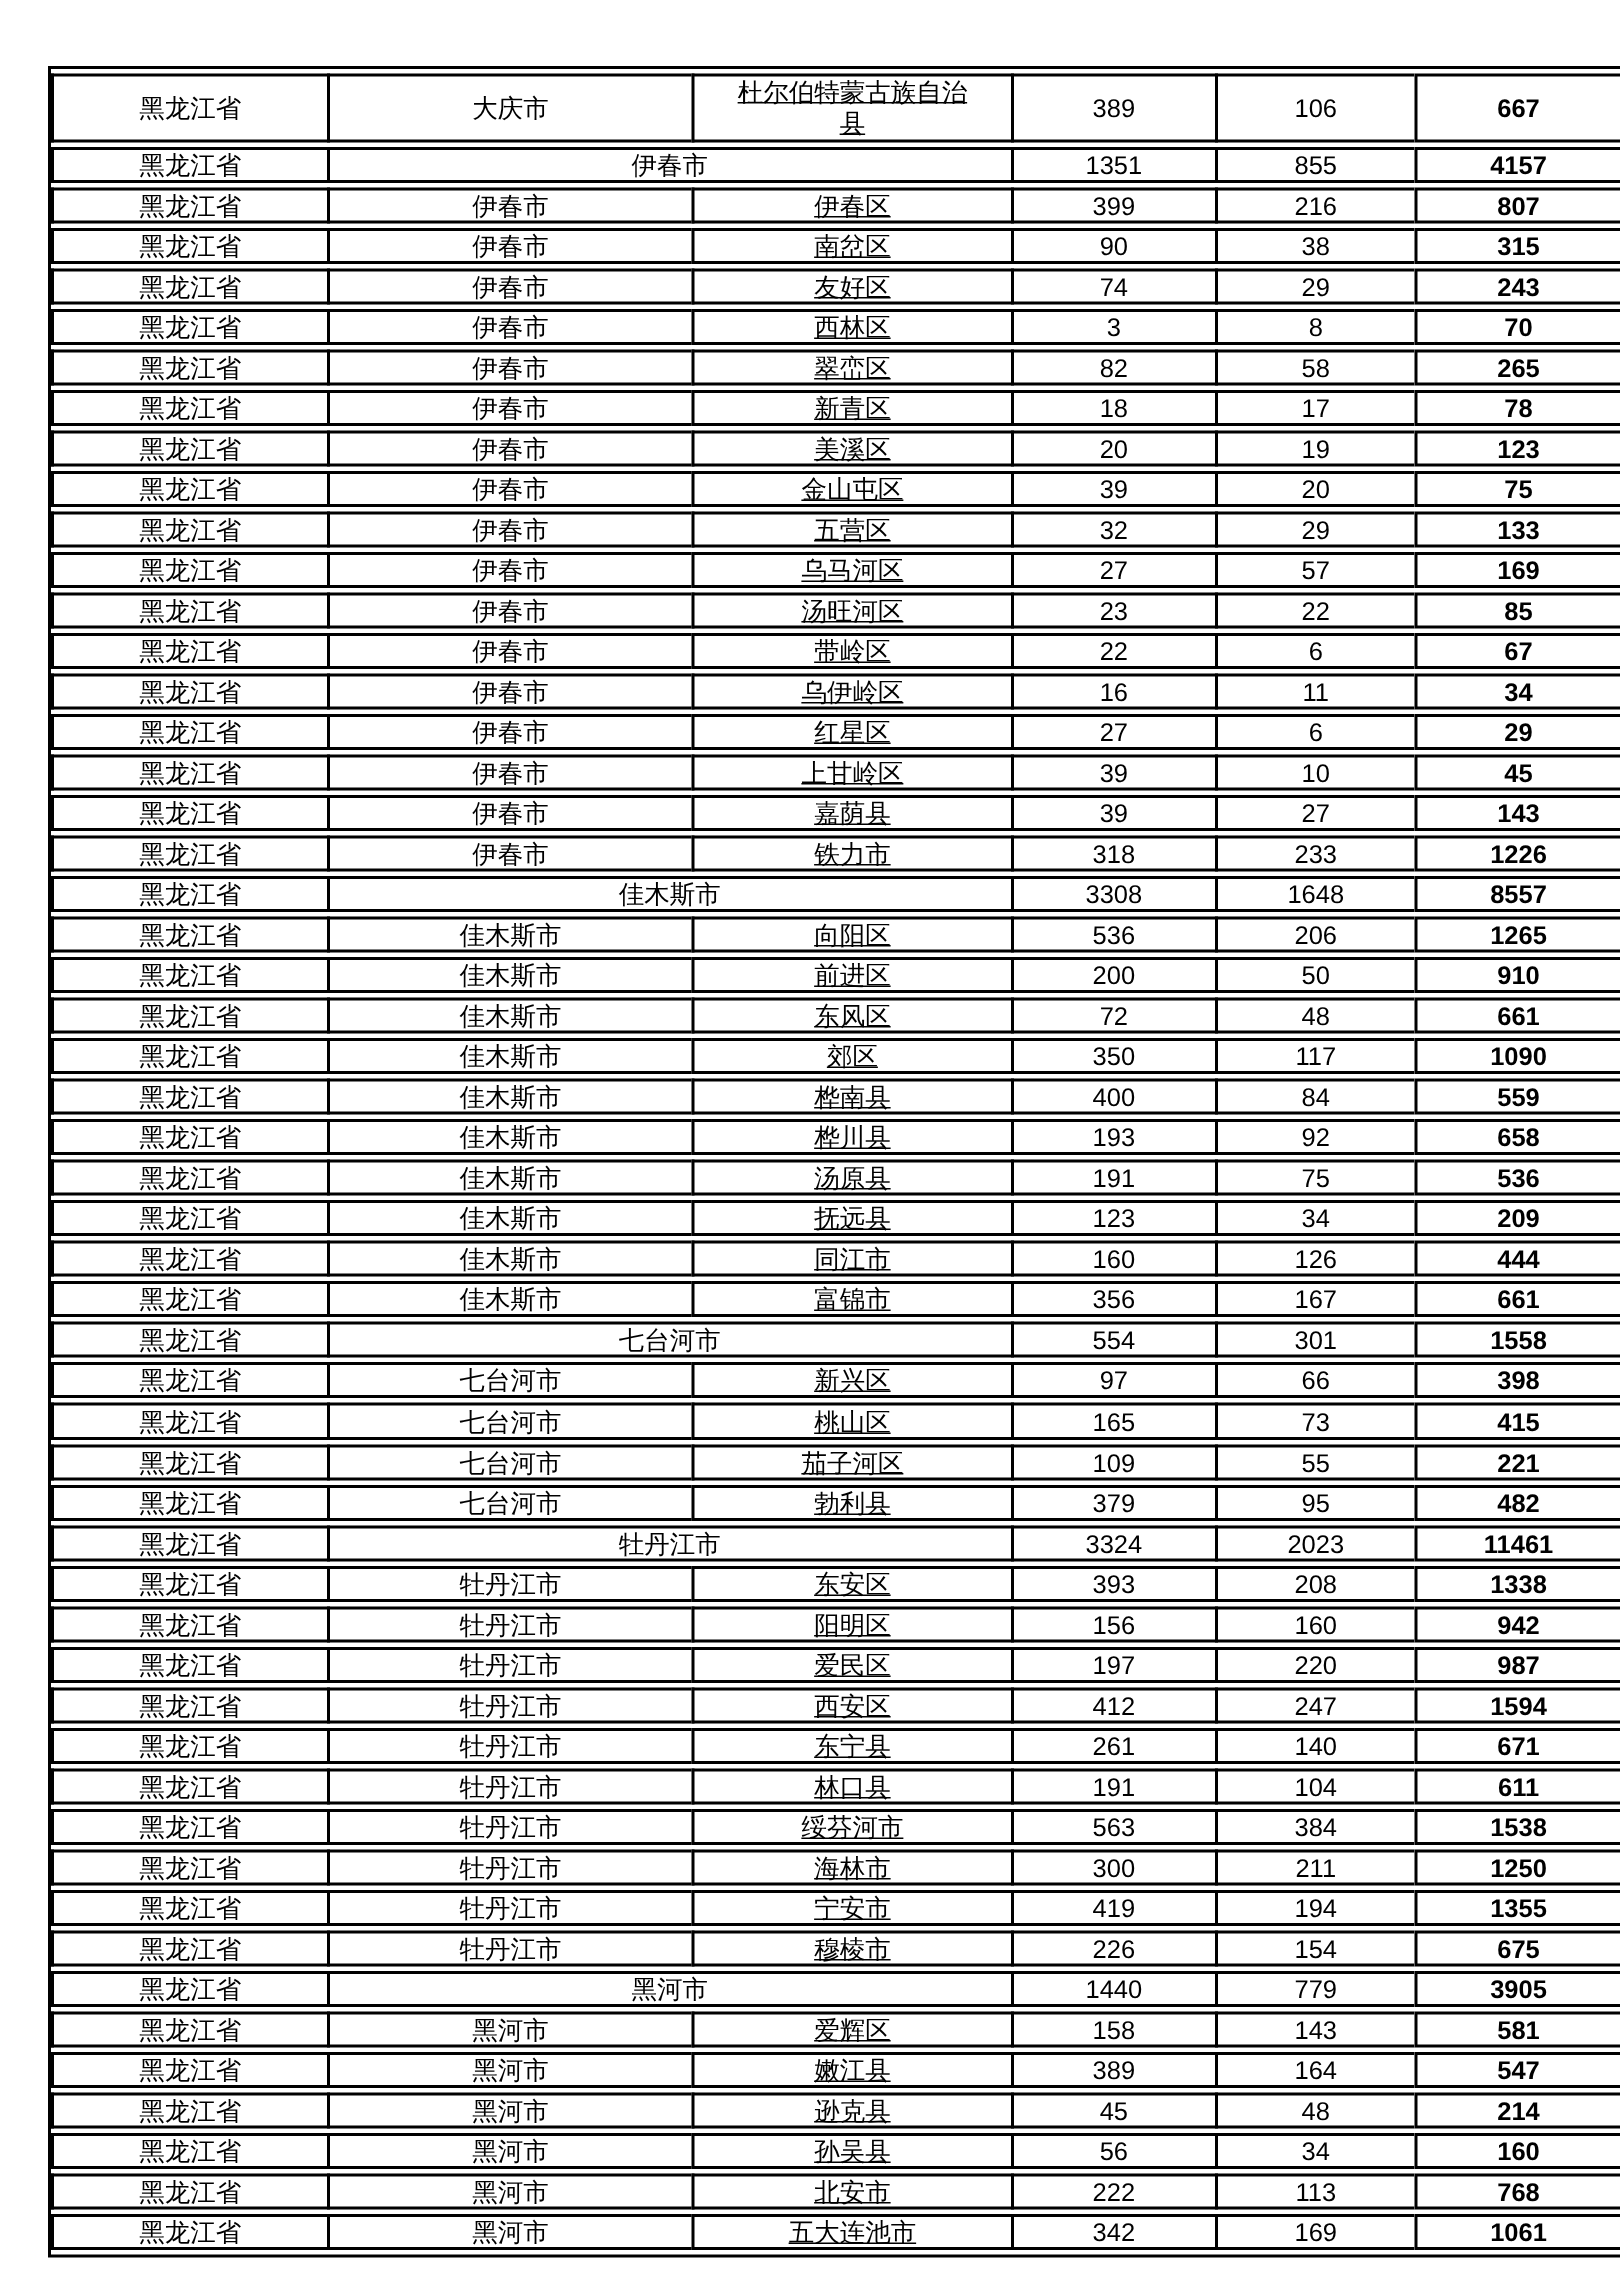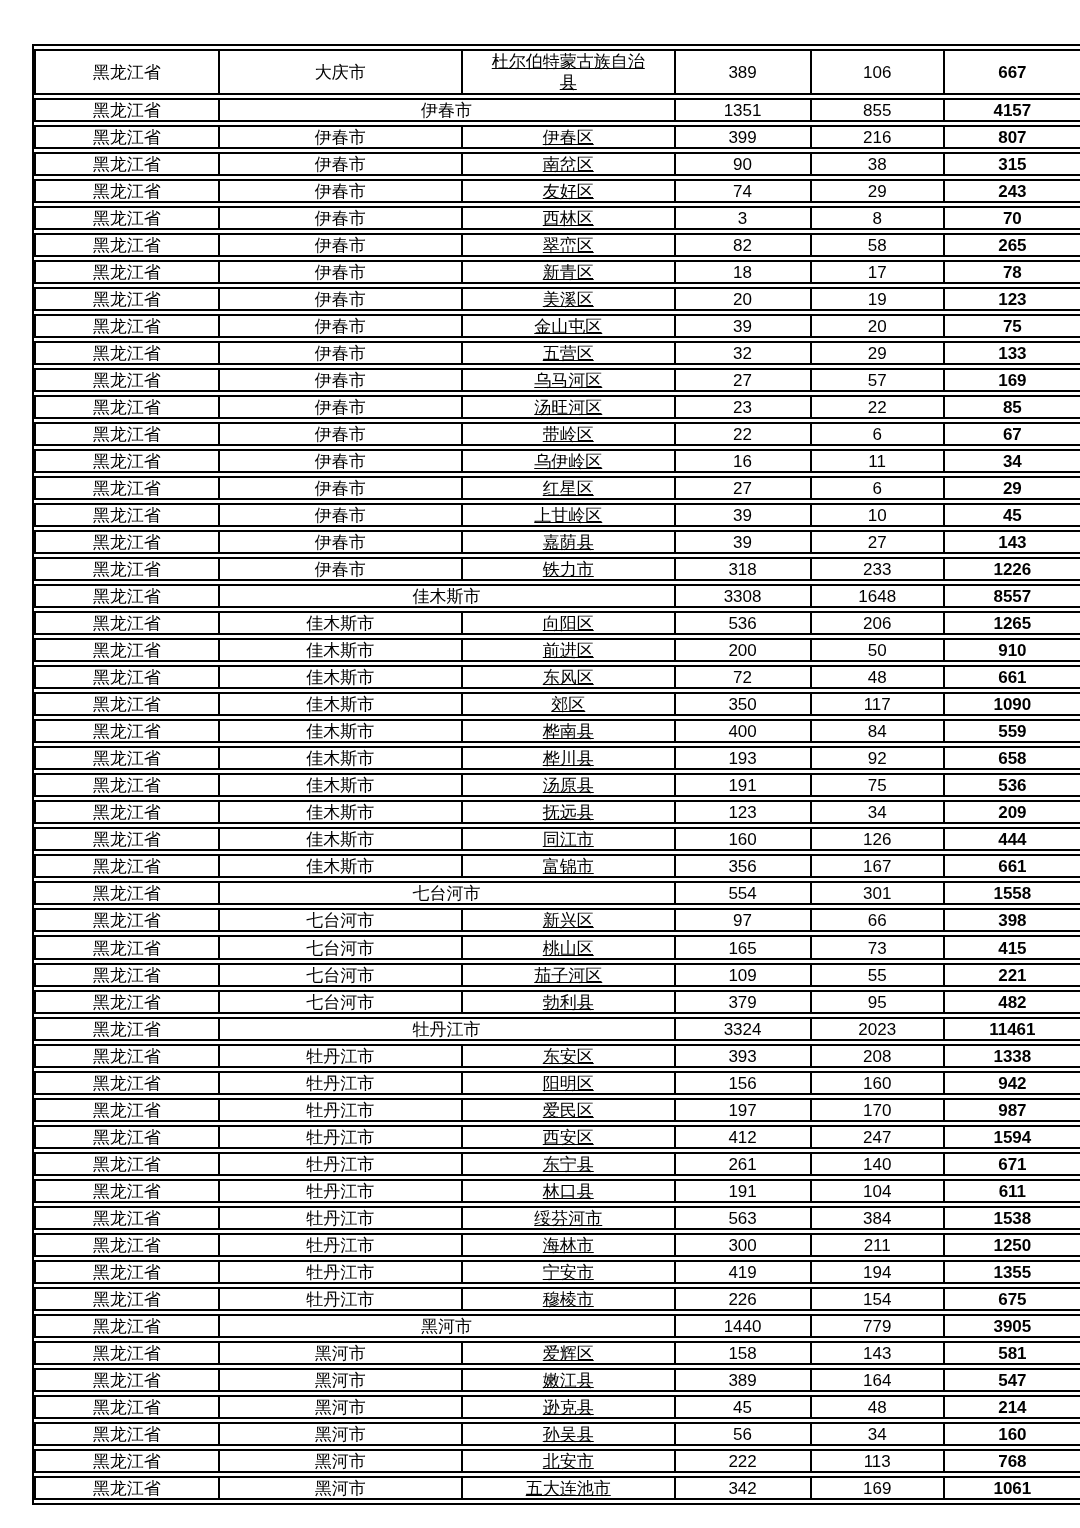--- a/index.html
+++ b/index.html
@@ -357,21 +357,21 @@
           <td class="district-cell"><span class="cell-text">阳明区</span></td>
           <td class="value-cell"><span class="cell-text">156</span></td>
           <td class="value-cell"><span class="cell-text">160</span></td>
           <td class="value-cell"><span class="cell-text">942</span></td>
         </tr>
         <tr>
           <td class="province-cell"><span class="cell-text">黑龙江省</span></td>
           <td class="city-cell"><span class="cell-text">牡丹江市</span></td>
           <td class="district-cell"><span class="cell-text">爱民区</span></td>
           <td class="value-cell"><span class="cell-text">197</span></td>
-          <td class="value-cell"><span class="cell-text">170</span></td>
+          <td class="value-cell"><span class="cell-text">220</span></td>
           <td class="value-cell"><span class="cell-text">987</span></td>
         </tr>
         <tr>
           <td class="province-cell"><span class="cell-text">黑龙江省</span></td>
           <td class="city-cell"><span class="cell-text">牡丹江市</span></td>
           <td class="district-cell"><span class="cell-text">西安区</span></td>
           <td class="value-cell"><span class="cell-text">412</span></td>
           <td class="value-cell"><span class="cell-text">247</span></td>
           <td class="value-cell"><span class="cell-text">1594</span></td>
         </tr>

